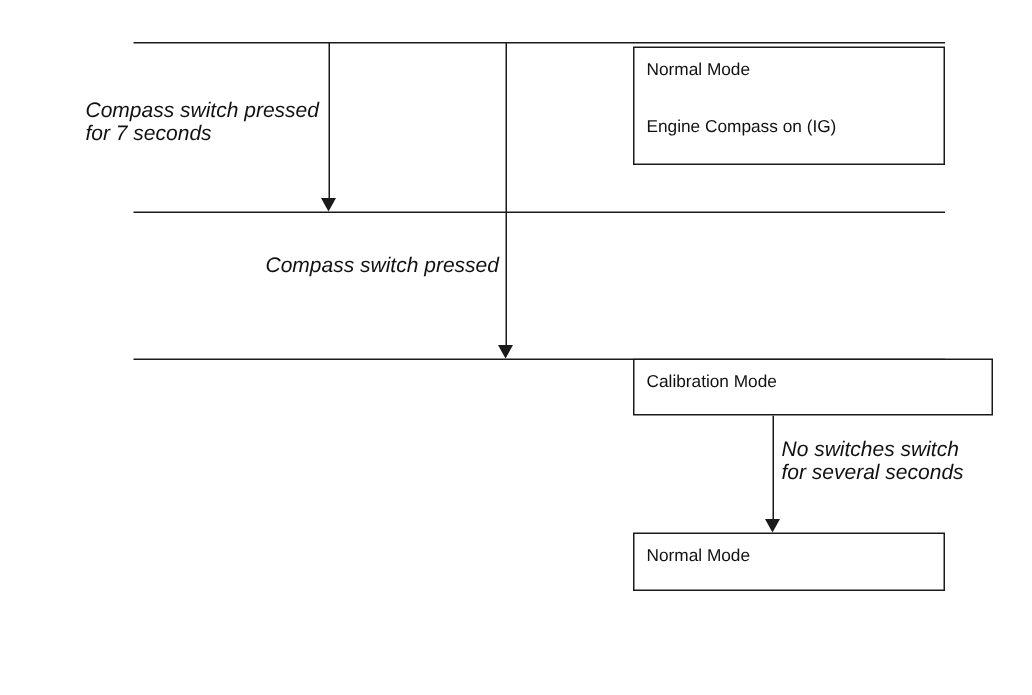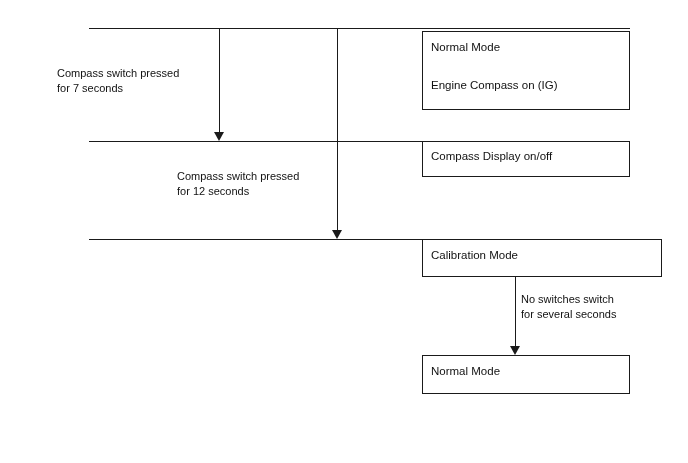--- a/index.html
+++ b/index.html
@@ -42,24 +42,25 @@
   }
   .box-line {
     position: absolute;
     font-size: 11.5px;
     color: #111111;
     white-space: nowrap;
     line-height: 13px;
   }
   .edge-label {
     position: absolute;
-    font-size: 11px;
+    font-size: 14px;
     color: #111111;
     line-height: 15px;
     white-space: nowrap;
+    font-style: italic;
   }
   .edge-label .ln {
     display: block;
   }
 </style>
 </head>
 <body>
 
 <div id="canvas">
 
@@ -76,40 +77,36 @@
   <div class="arrowhead" style="left:332px; top:230px;"></div>
 
   <div class="vline" style="left:515px; top:277px; height:70px;"></div>
   <div class="arrowhead" style="left:510px; top:346px;"></div>
 
   <div class="mode-box" style="left:422px; top:31px; width:208px; height:79px;">
     <span class="box-line" style="left:8px; top:9px;">Normal Mode</span>
     <span class="box-line" style="left:8px; top:47px;">Engine Compass on (IG)</span>
   </div>
 
-  <div class="mode-box" style="left:422px; top:141px; width:208px; height:36px;">
-    <span class="box-line" style="left:8px; top:8px;">Compass Display on/off</span>
-  </div>
 
   <div class="mode-box" style="left:422px; top:239px; width:240px; height:38px;">
     <span class="box-line" style="left:8px; top:9px;">Calibration Mode</span>
   </div>
 
   <div class="mode-box" style="left:422px; top:355px; width:208px; height:39px;">
     <span class="box-line" style="left:8px; top:9px;">Normal Mode</span>
   </div>
 
   <div class="edge-label" style="left:57px; top:66px;">
     <span class="ln">Compass switch pressed</span>
     <span class="ln">for 7 seconds</span>
   </div>
 
   <div class="edge-label" style="left:177px; top:169px;">
     <span class="ln">Compass switch pressed</span>
-    <span class="ln">for 12 seconds</span>
   </div>
 
   <div class="edge-label" style="left:521px; top:292px;">
     <span class="ln">No switches switch</span>
     <span class="ln">for several seconds</span>
   </div>
 
 </div>
 
 </body></html>

